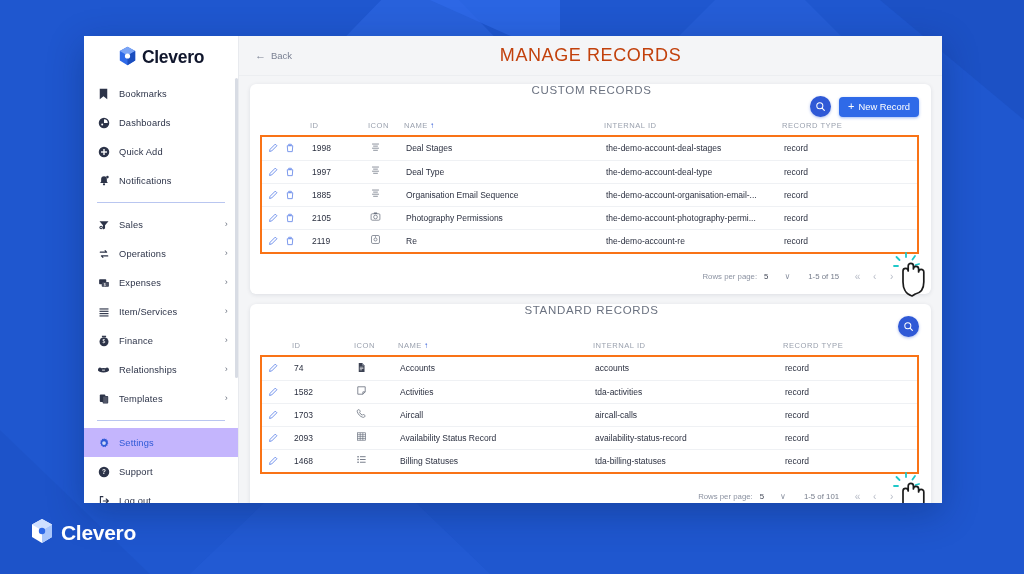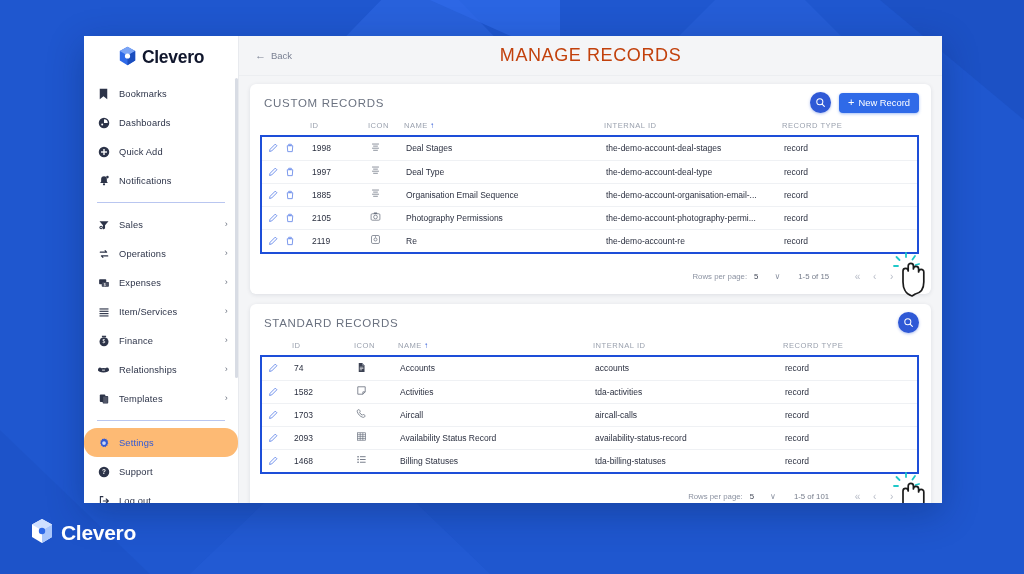--- a/index.html
+++ b/index.html
@@ -38,21 +38,21 @@
   .nav-item {
     display: flex; align-items: center; gap: 9px;
     height: 29px; padding: 0 10px 0 13px;
     font-size: 9.3px; color: #2c3348; letter-spacing: .15px;
     position: relative; cursor: pointer;
   }
   .nav-item .ic { width: 13px; height: 13px; flex: 0 0 13px; display: flex; align-items: center; justify-content: center; color: #2c3348; }
   .nav-item .ic svg { display: block; }
   .nav-item .lbl { flex: 1 1 auto; white-space: nowrap; }
   .nav-item .chev { color: #6b7280; font-size: 9px; line-height: 1; }
-  .nav-item.active { background: #fdba74; border-radius: 13px; }
+  .nav-item.active { background: #c4b5fd; }
   .nav-item.active .lbl { color: #2f59d6; font-weight: normal; }
   .nav-item.active .ic { color: #2f59d6; }
   .nav-sep { height: 1px; background: #b9c6f0; margin: 7px 13px 7px 13px; }
 
   
   #side-rail { position: absolute; right: 0px; top: 42px; width: 3px; height: 300px; background: #d8dce4; border-radius: 2px; }
 
   
   #main { flex: 1 1 auto; height: 100%; display: flex; flex-direction: column; min-width: 0; }
 
@@ -66,21 +66,21 @@
   #page-title {
     position: absolute; left: 0; right: 0; text-align: center;
     font-size: 18px; color: #c2410c; letter-spacing: .6px;
     pointer-events: none;
   }
 
   #content { flex: 1 1 auto; padding: 8px 11px 10px 11px; display: flex; flex-direction: column; gap: 10px; min-height: 0; }
 
   .card { background: #fff; border-radius: 6px; box-shadow: 0 1px 4px rgba(20,30,60,.10); position: relative; }
 
-  .card-head { height: 37px; display: flex; align-items: center; padding: 0 12px 0 14px; }
+  .card-head { height: 37px; display: flex; align-items: center; padding: 0 12px 0 14px; flex-direction: column; }
   .card-title { font-size: 11.5px; color: #6b7280; letter-spacing: .7px; }
   .card-head-actions { margin-left: auto; display: flex; align-items: center; gap: 8px; }
 
   .round-search {
     width: 21px; height: 21px; border-radius: 50%;
     background: #2f59d6; display: flex; align-items: center; justify-content: center;
     cursor: pointer; box-shadow: 0 1px 3px rgba(47,89,214,.4);
   }
   .btn-new {
     height: 20px; border-radius: 4px; background: #2f6ae8; color: #fff;
@@ -98,32 +98,32 @@
     white-space: nowrap;
   }
   table.rt th .sortarrow { color: #2f59d6; font-size: 8px; margin-left: 2px; }
   table.rt td {
     font-size: 8.5px; color: #2b3040; height: 23px;
     border-top: 1px solid #eff1f4; padding: 0;
     white-space: nowrap; overflow: hidden; text-overflow: ellipsis;
   }
   table.rt tbody tr:first-child td { border-top: none; }
   .tbl-wrap { padding: 0 12px 4px 10px; }
-  .tbl-body-box { border: 2px solid #1d4ed8; border-top-width: 2px; }
+  .tbl-body-box { border: 2px solid #f97316; border-top-width: 2px; }
   .act-cell { display: flex; align-items: center; gap: 7px; padding-left: 6px; color: #5f83e8; }
   .act-cell svg { display: block; cursor: pointer; }
 
   .pager {
     display: flex; align-items: center; justify-content: flex-end; gap: 0;
     height: 36px; padding-right: 14px; font-size: 7.8px; color: #8b92a1;
   }
   .pager .lbl { margin-right: 7px; }
   .pager .rpp { color: #414756; margin-right: 16px; }
   .pager .caret { color: #8b92a1; margin-right: 18px; font-size: 8px; }
-  .pager .range { margin-right: 20px; color: #757c8b; }
+  .pager .range { margin-right: 10px; color: #757c8b; }
   .pager .pbtn { width: 17px; text-align: center; color: #b6bbc6; font-size: 10px; cursor: pointer; }
 
   
   .hand { position: absolute; width: 46px; height: 48px; pointer-events: none; z-index: 40; }
 
   
   #bottom-logo { position: absolute; left: 30px; top: 518px; display: flex; align-items: center; gap: 7px; }
   #bottom-logo .bl-text { font-size: 21px; font-weight: bold; color: #fff; letter-spacing: -.3px; }
 </style>
 </head>

